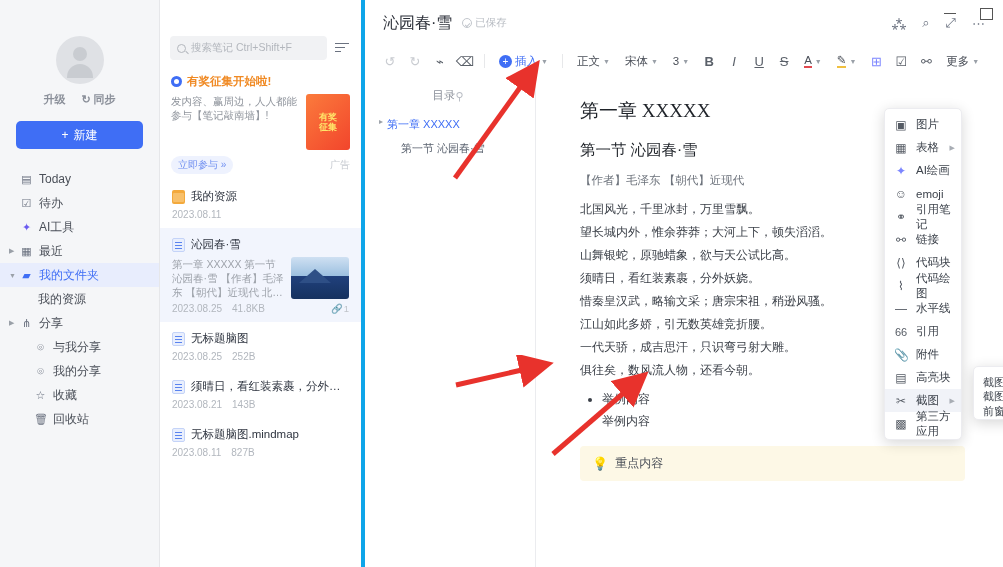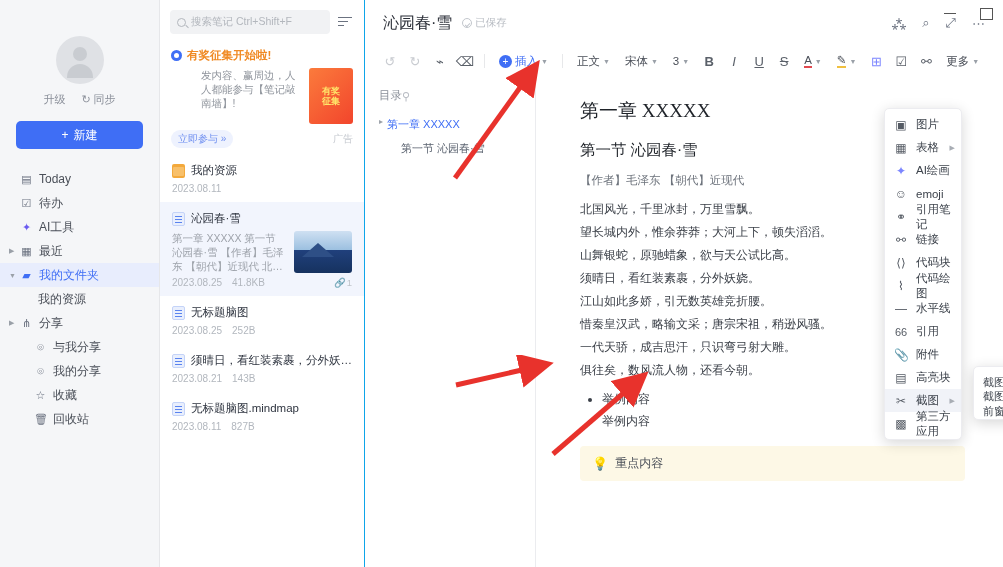--- a/index.html
+++ b/index.html
@@ -18,54 +18,54 @@
 
   
   #sidebar { width:160px; background:#f5f6f8; border-right:1px solid #e6e7ea;
              padding-top:28px; display:flex; flex-direction:column; }
   .avatar { width:48px; height:48px; border-radius:50%; background:#dfe1e5; margin:8px auto 0;
             position:relative; }
   .avatar:before { content:""; position:absolute; left:17px; top:11px; width:14px; height:14px;
             border-radius:50%; background:#c9ccd1; }
   .avatar:after { content:""; position:absolute; left:11px; top:28px; width:26px; height:14px;
             border-radius:13px 13px 0 0; background:#c9ccd1; }
-  .acct { display:flex; justify-content:center; gap:16px; margin-top:8px; font-size:11px; color:#8a8f99; }
+  .acct { display:flex; justify-content:center; gap:16px; margin-top:8px; font-size:11px; color:#8a8f99;font-weight:bold; }
   .acct span { cursor:pointer; }
   .sync:before { content:"\21BB"; margin-right:3px; }
   .newbtn { margin:14px 16px 0; height:28px; border-radius:5px; background:#3f6ef5; color:#fff;
             display:flex; align-items:center; justify-content:center; gap:5px; font-size:12px; cursor:pointer;}
   .navlist { margin-top:18px; }
   .nav { display:flex; align-items:center; height:24px; padding-left:20px; gap:6px;
          font-size:12px; color:#4a4f58; cursor:pointer; position:relative;}
   .nav.sub { padding-left:34px; }
   .nav.sub2 { padding-left:38px; }
   .nav.active { background:#e8edfd; color:#3f6ef5; }
   .nav .ic { width:13px; height:13px; display:inline-block; font-size:11px; line-height:13px; color:#6b7280; text-align:center;}
   .nav.active .ic { color:#3f6ef5; }
   .nav .caret { position:absolute; left:9px; font-size:7px; color:#9aa0a8; }
   .nav.ai .ic { color:#6a5bf0; }
 
   
-  #filelist { width:205px; border-right:1px solid #0ea5e9; background:#fff; padding-top:10px; }
+  #filelist { width:205px; border-right:4px solid #0ea5e9; background:#fff; padding-top:36px; }
   .srchrow { display:flex; align-items:center; padding:0 10px; gap:8px; }
   .srch { flex:1; height:24px; background:#f1f2f4; border-radius:4px; display:flex; align-items:center;
           padding:0 7px; gap:5px; color:#b3b7bd; font-size:10.5px; }
   .srch .mag { width:9px; height:9px; border:1.2px solid #b3b7bd; border-radius:50%; position:relative; flex:none;}
   .srch .mag:after { content:""; position:absolute; left:7px; top:7px; width:4px; height:1.2px; background:#b3b7bd; transform:rotate(45deg);}
   .sortic { width:16px; height:14px; position:relative; cursor:pointer; flex:none;}
   .sortic i { position:absolute; left:0; height:1.4px; background:#6b7280; display:block;}
   .sortic i:nth-child(1){ top:2px; width:14px;}
   .sortic i:nth-child(2){ top:6px; width:10px;}
   .sortic i:nth-child(3){ top:10px; width:6px;}
 
   .adcard { margin:10px 9px 0; padding:4px 2px 6px; }
   .adtitle { display:flex; align-items:center; gap:5px; font-size:11.5px; color:#f08a24; font-weight:bold; }
   .adtitle .dot { width:11px; height:11px; border-radius:50%; background:#3f6ef5; position:relative; flex:none;}
   .adtitle .dot:after{ content:""; position:absolute; left:3px; top:3px; width:5px; height:5px; border-radius:50%; background:#fff;}
-  .adbody { display:flex; gap:6px; margin-top:5px;margin-left:30px; }
+  .adbody { display:flex; gap:6px; margin-top:5px; }
   .adtext { flex:1; font-size:10.5px; line-height:14px; color:#8f949c; }
   .adthumb { width:44px; height:56px; border-radius:3px; flex:none;
     background:linear-gradient(135deg,#fb7b3c,#f2452c); position:relative; overflow:hidden;
     display:flex; align-items:center; justify-content:center;}
   .adthumb span { color:#ffe66a; font-size:9px; font-weight:bold; line-height:10px; text-align:center; }
   .adfoot { display:flex; align-items:center; justify-content:space-between; margin-top:6px; }
   .adbtn { font-size:10px; color:#6f8ff0; background:#eef2fe; border-radius:9px; padding:2px 7px; cursor:pointer;}
   .adtag { font-size:10px; color:#c6cad0; }
 
   .fitem { padding:9px 12px 8px; cursor:pointer; }
@@ -109,21 +109,21 @@
            font-size:11.5px; cursor:pointer; color:#4a4f58;}
   .tbtxt.ins { color:#3f6ef5; }
   .caretdn { font-size:7px; color:#9aa0a8; }
   .plusic { width:13px; height:13px; border-radius:50%; background:#3f6ef5; color:#fff; font-size:10px;
             display:flex; align-items:center; justify-content:center; flex:none;}
   .aunder { border-bottom:2px solid #e0484f; line-height:11px; }
   .hunder { border-bottom:2px solid #f0c040; line-height:11px; }
 
   .ebody { flex:1; display:flex; overflow:hidden; }
   .toc { width:170px; padding:12px 14px 0; }
-  .tochead { display:flex; align-items:center; justify-content:flex-start; font-size:11.5px; color:#8a8f99;}
+  .tochead { display:flex; align-items:center; justify-content:center; font-size:11.5px; color:#8a8f99;}
   .tocpin { width:12px; height:12px; color:#b8bcc3; font-size:11px; cursor:pointer; }
   .tocitem { font-size:11px; margin-top:14px; display:flex; gap:4px; color:#3f6ef5; cursor:pointer;}
   .tocitem .bul { color:#9aa0a8; font-size:8px; }
   .tocitem.l2 { margin-left:22px; color:#5b6370; margin-top:9px; }
 
   .page { flex:1; border-left:1px solid #ebecef; overflow:hidden; position:relative;
           padding:22px 38px 0 44px; }
   .h1 { font-size:19px; color:#1f2329; font-family:"Liberation Serif", serif; margin-bottom:16px; }
   .h2 { font-size:15.5px; color:#1f2329; font-family:"Liberation Serif", serif; margin-bottom:12px; }
   .meta { font-size:11.5px; color:#6d737c; margin-bottom:10px; }
@@ -388,22 +388,22 @@
       </div>
 
       <div class="page">
         <div class="h1">第一章 XXXXX</div>
         <div class="h2">第一节 沁园春·雪</div>
         <div class="meta">【作者】毛泽东 【朝代】近现代</div>
         <div class="pline">北国风光，千里冰封，万里雪飘。</div>
         <div class="pline">望长城内外，惟余莽莽；大河上下，顿失滔滔。</div>
         <div class="pline">山舞银蛇，原驰蜡象，欲与天公试比高。</div>
         <div class="pline">须晴日，看红装素裹，分外妖娆。</div>
+        <div class="pline">惜秦皇汉武，略输文采；唐宗宋祖，稍逊风骚。</div>
         <div class="pline">江山如此多娇，引无数英雄竞折腰。</div>
-        <div class="pline">惜秦皇汉武，略输文采；唐宗宋祖，稍逊风骚。</div>
         <div class="pline">一代天骄，成吉思汗，只识弯弓射大雕。</div>
         <div class="pline">俱往矣，数风流人物，还看今朝。</div>
         <ul style="margin-top:6px">
           <li class="bul-li">举例内容</li>
           <li class="bul-li">举例内容</li>
         </ul>
         <div class="callout">
           <span class="bulbic">💡</span>
           <span>重点内容</span>
         </div>

